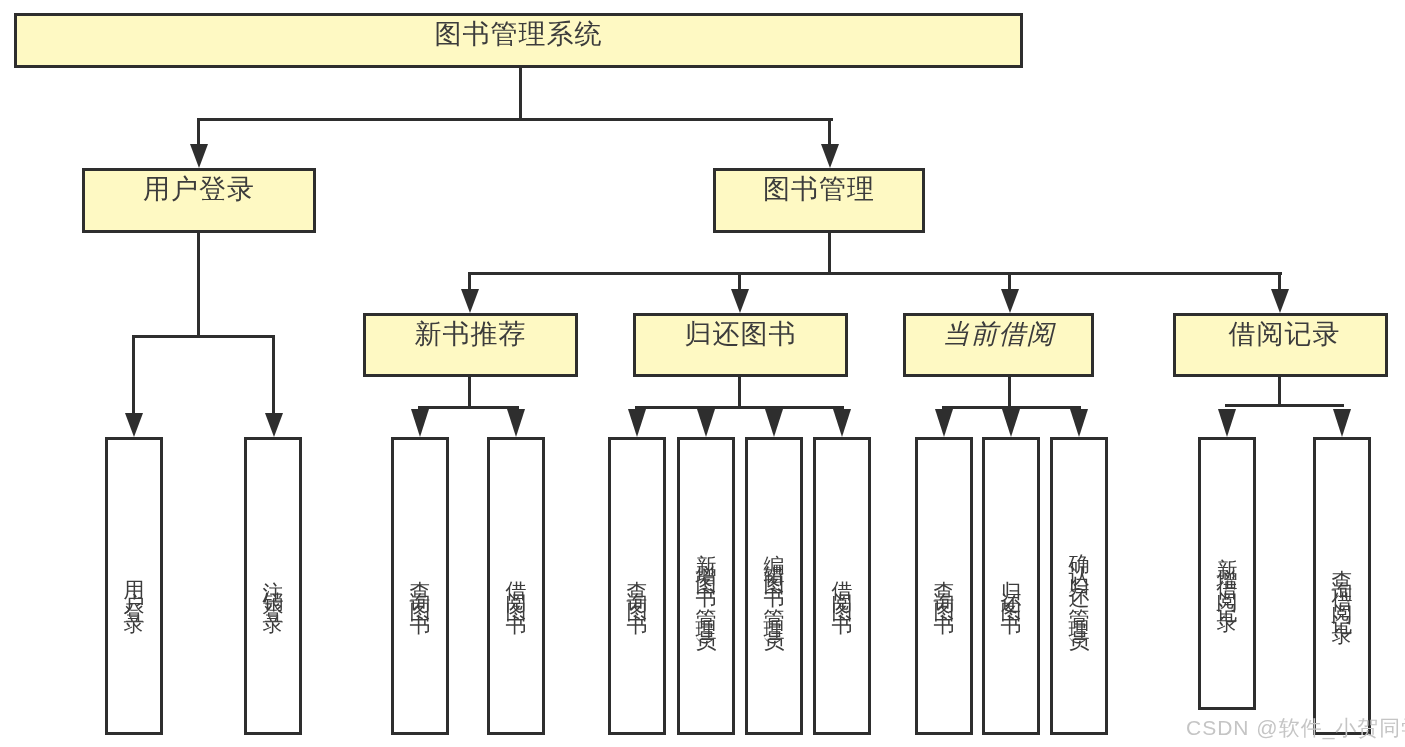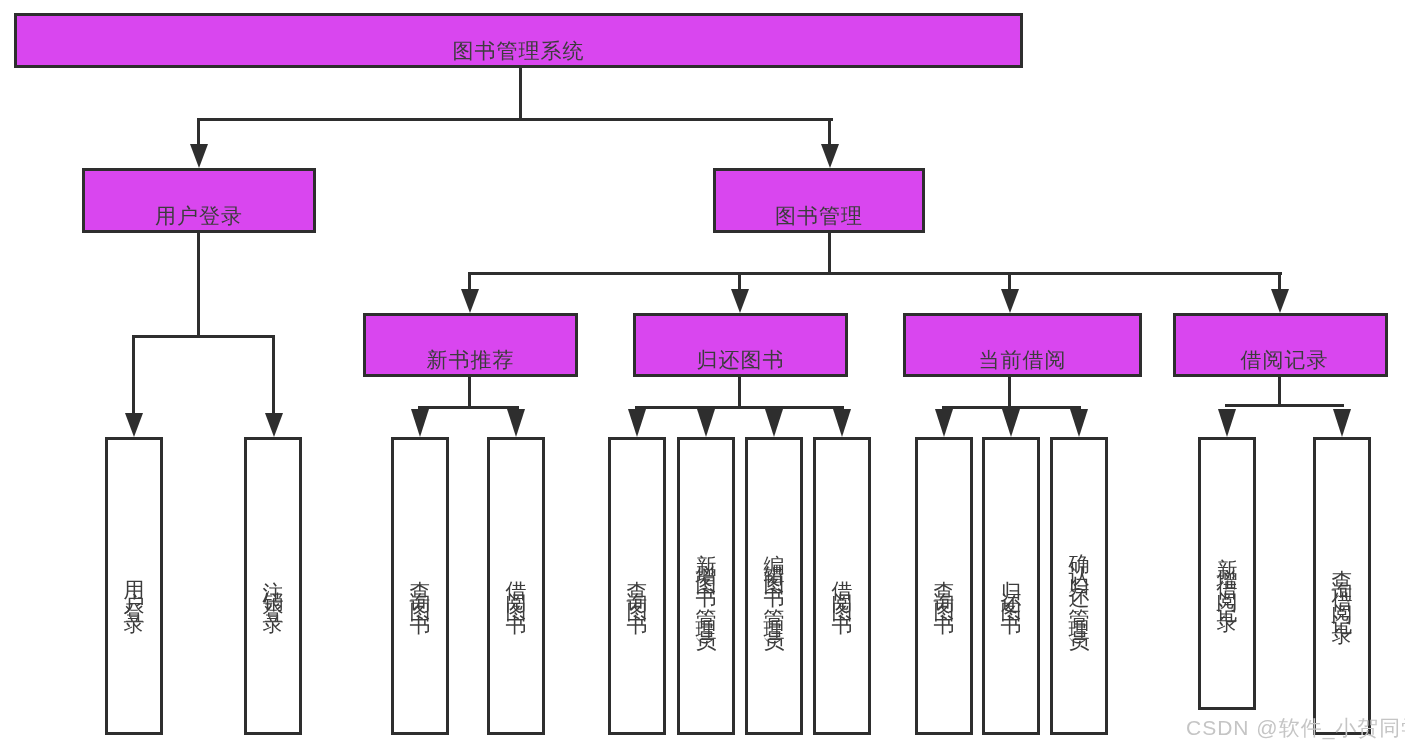--- a/index.html
+++ b/index.html
@@ -8,27 +8,27 @@
   .canvas {
     position: relative;
     width: 1405px;
     height: 747px;
     background: #ffffff;
     overflow: hidden;
   }
   
   .node {
     position: absolute;
-    background: #d946ef;
+    background: #fef9c3;
     border: 3px solid #2e2e2e;
     display: flex;
-    align-items: flex-end;
+    align-items: flex-start;
     justify-content: center;
     color: #3c3c3c;
-    font-size: 21px;
+    font-size: 27px;
     letter-spacing: 1px;
   }
   .leaf {
     position: absolute;
     background: #ffffff;
     border: 3px solid #2e2e2e;
     width: 58px;
     top: 437px;
     height: 298px;
     display: flex;
@@ -106,21 +106,21 @@
   <div class="arrow" style="left:731px; top:289px;"></div>
   <div class="arrow" style="left:1001px; top:289px;"></div>
   <div class="arrow" style="left:1271px; top:289px;"></div>
 
   <div class="node" style="left:363px; top:313px; width:215px; height:64px;">
     <span>新书推荐</span>
   </div>
   <div class="node" style="left:633px; top:313px; width:215px; height:64px;">
     <span>归还图书</span>
   </div>
-  <div class="node" style="left:903px; top:313px; width:239px; height:64px;">
+  <div class="node" style="left:903px; top:313px; width:191px; height:64px;font-style:italic;">
     <span>当前借阅</span>
   </div>
   <div class="node" style="left:1173px; top:313px; width:215px; height:64px;padding-left:8px;">
     <span>借阅记录</span>
   </div>
 
   <div class="vline" style="left:468px; top:377px; height:32px;"></div>
   <div class="hline" style="left:418px; top:406px; width:101px;"></div>
   <div class="arrow tall" style="left:411px; top:409px;"></div>
   <div class="arrow tall" style="left:507px; top:409px;"></div>

